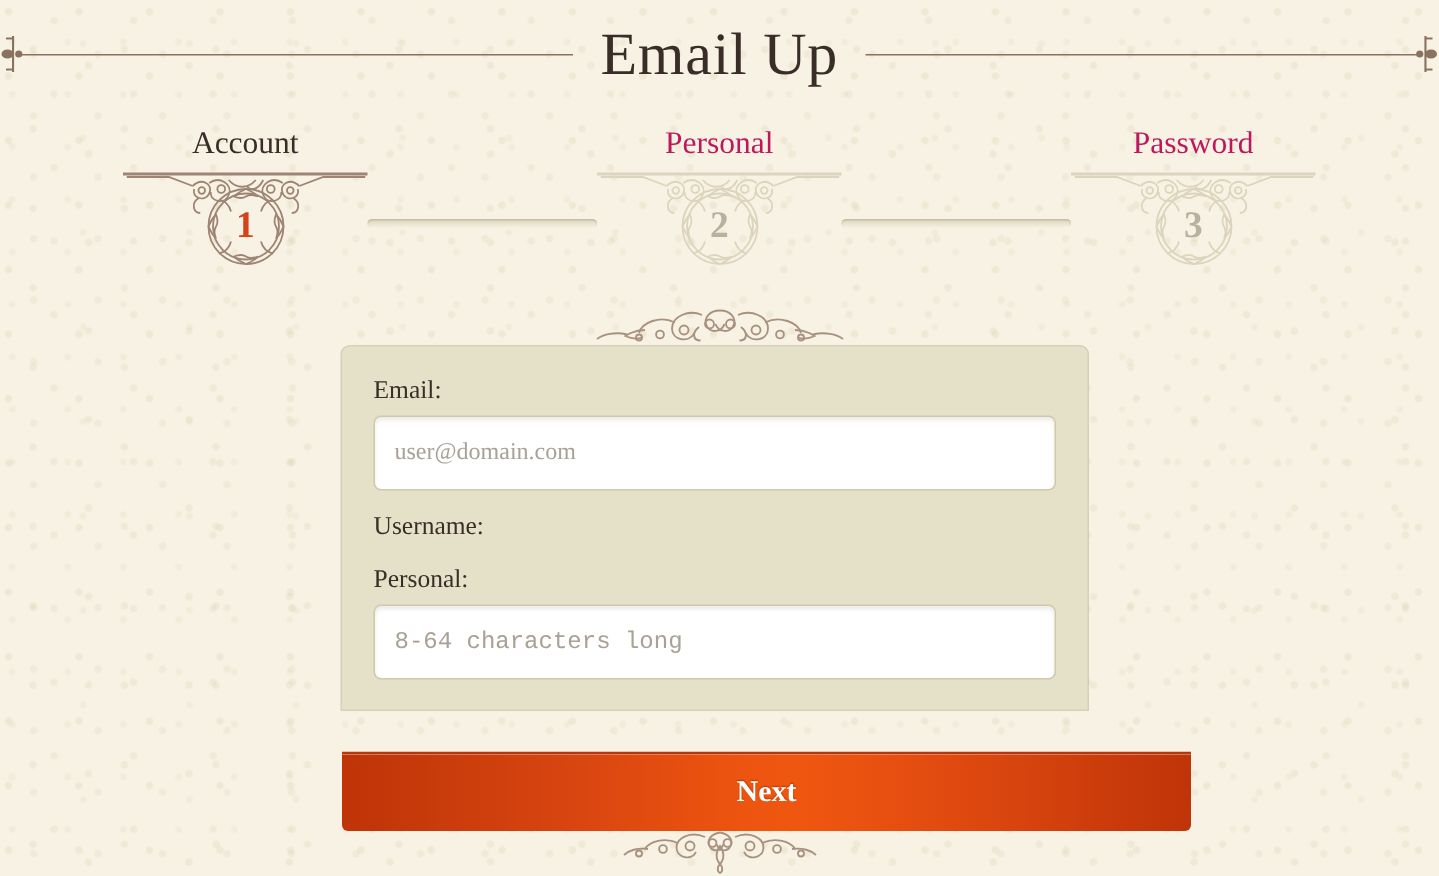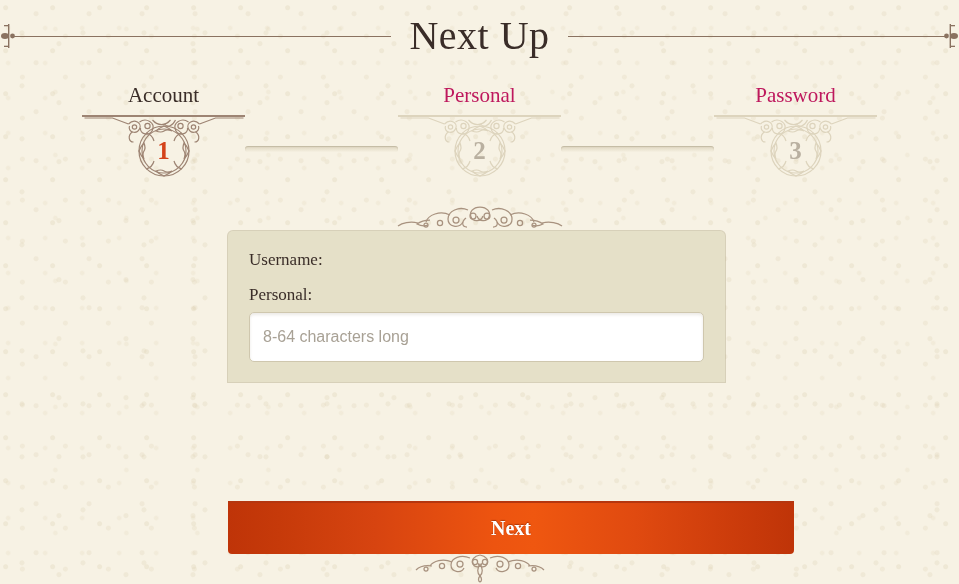--- a/index.html
+++ b/index.html
@@ -166,21 +166,21 @@
     font-family: "Liberation Serif", serif;
     font-size: 16px;
     color: #3a2d28;
     background: #ffffff;
     border: 1px solid #cfc7ae;
     border-radius: 5px;
     box-shadow: inset 0 2px 3px rgba(150,140,115,.18);
     outline: none;
   }
   .field-input::placeholder { color: #a8a195; opacity: 1; }
-  .field-input.condensed { font-family: Liberation Sans, sans-serif; }
+  .field-input.condensed { font-family: Liberation Mono, monospace; }
 
   
   .next-button {
     position: absolute;
     top: 501px; left: 228px;
     width: 566px;
     height: 53px;
     border: 0;
     border-top: 2px solid #b5360f;
     border-radius: 0 0 4px 4px;
@@ -203,21 +203,21 @@
     <svg class="cap l" viewBox="0 0 18 26">
       <g fill="#8a7260">
         <rect x="8" y="1" width="1.4" height="24"></rect>
         <rect x="4" y="2" width="5" height="1.3"></rect>
         <rect x="4" y="22.7" width="5" height="1.3"></rect>
         <ellipse cx="5" cy="13" rx="4" ry="3"></ellipse>
         <circle cx="12.5" cy="13" r="2.4"></circle>
       </g>
     </svg>
   </div>
-  <div class="page-title">Next Up</div>
+  <div class="page-title">Email Up</div>
   <div class="title-rule right">
     <svg class="cap r" viewBox="0 0 18 26">
       <g fill="#8a7260">
         <rect x="8.6" y="1" width="1.4" height="24"></rect>
         <rect x="9" y="2" width="5" height="1.3"></rect>
         <rect x="9" y="22.7" width="5" height="1.3"></rect>
         <ellipse cx="13" cy="13" rx="4" ry="3"></ellipse>
         <circle cx="5.5" cy="13" r="2.4"></circle>
       </g>
     </svg>
@@ -375,20 +375,24 @@
     <circle cx="124" cy="17" r="3"></circle>
     <circle cx="60" cy="20" r="2.6"></circle>
     <circle cx="140" cy="20" r="2.6"></circle>
     <circle cx="46" cy="22" r="2"></circle>
     <circle cx="154" cy="22" r="2"></circle>
   </g>
 </svg>
 
 <div class="panel">
 
+  <div class="field">
+    <label class="field-label">Email:</label>
+    <input class="field-input" type="text" placeholder="user@domain.com" style="">
+  </div>
 
   <div class="field">
     <label class="field-label">Username:</label>
   </div>
 
   <div class="field">
     <label class="field-label">Personal:</label>
     <input class="field-input condensed" type="text" placeholder="8-64 characters long" style="">
   </div>
 

